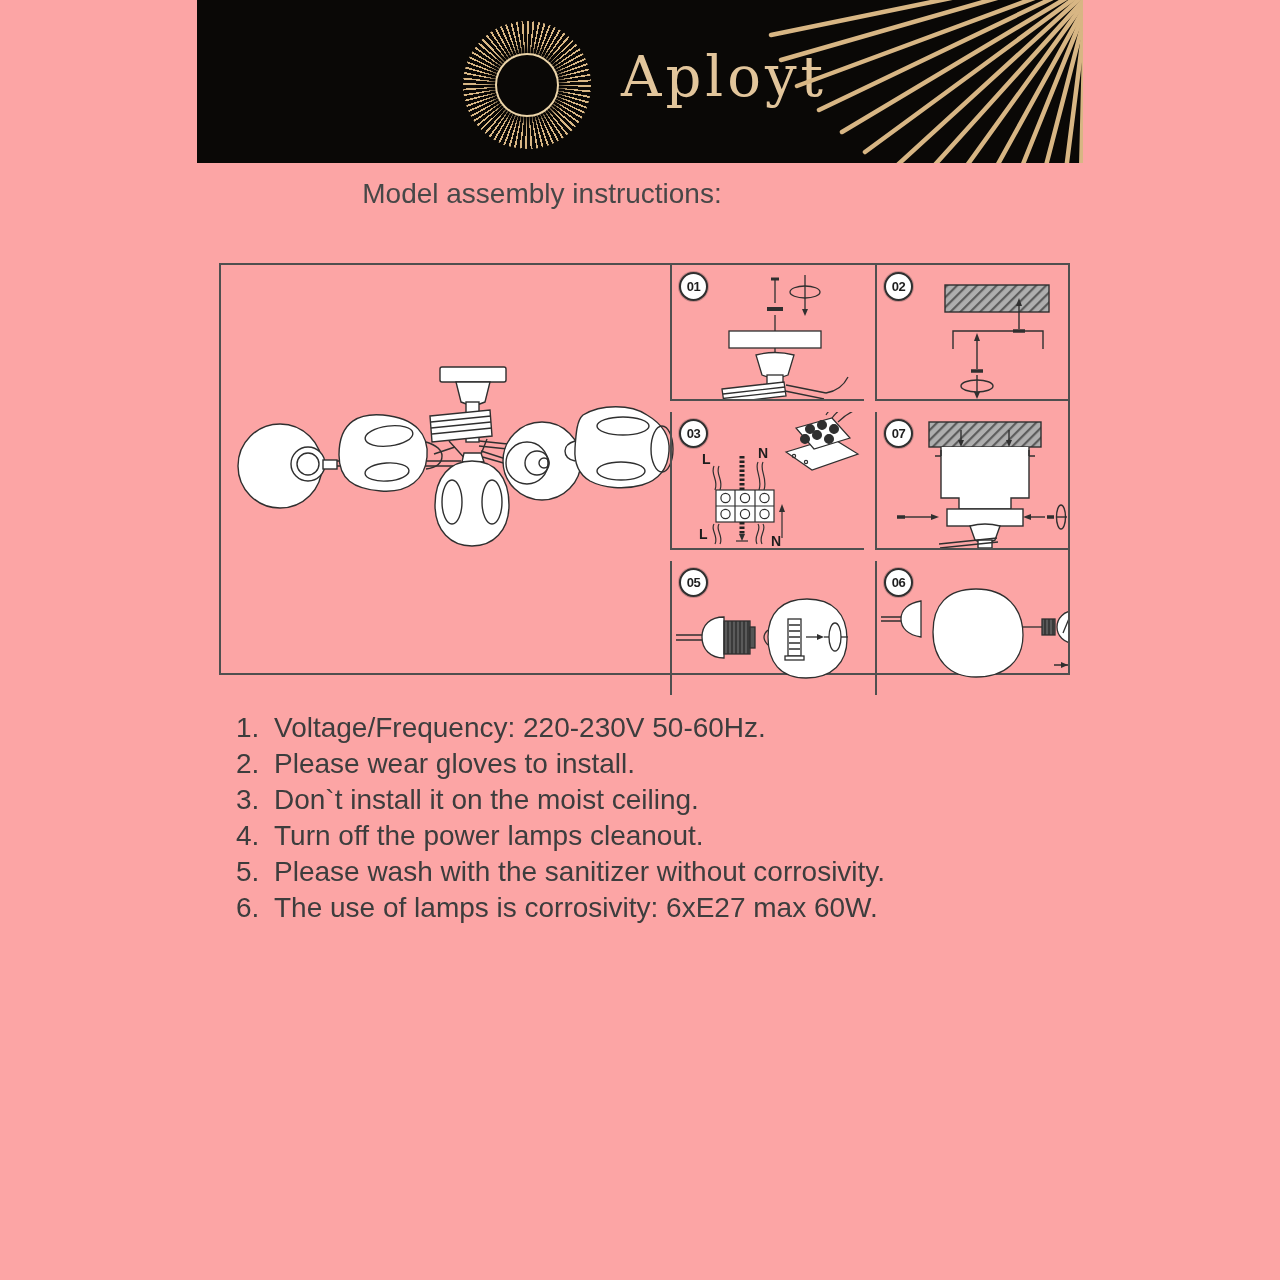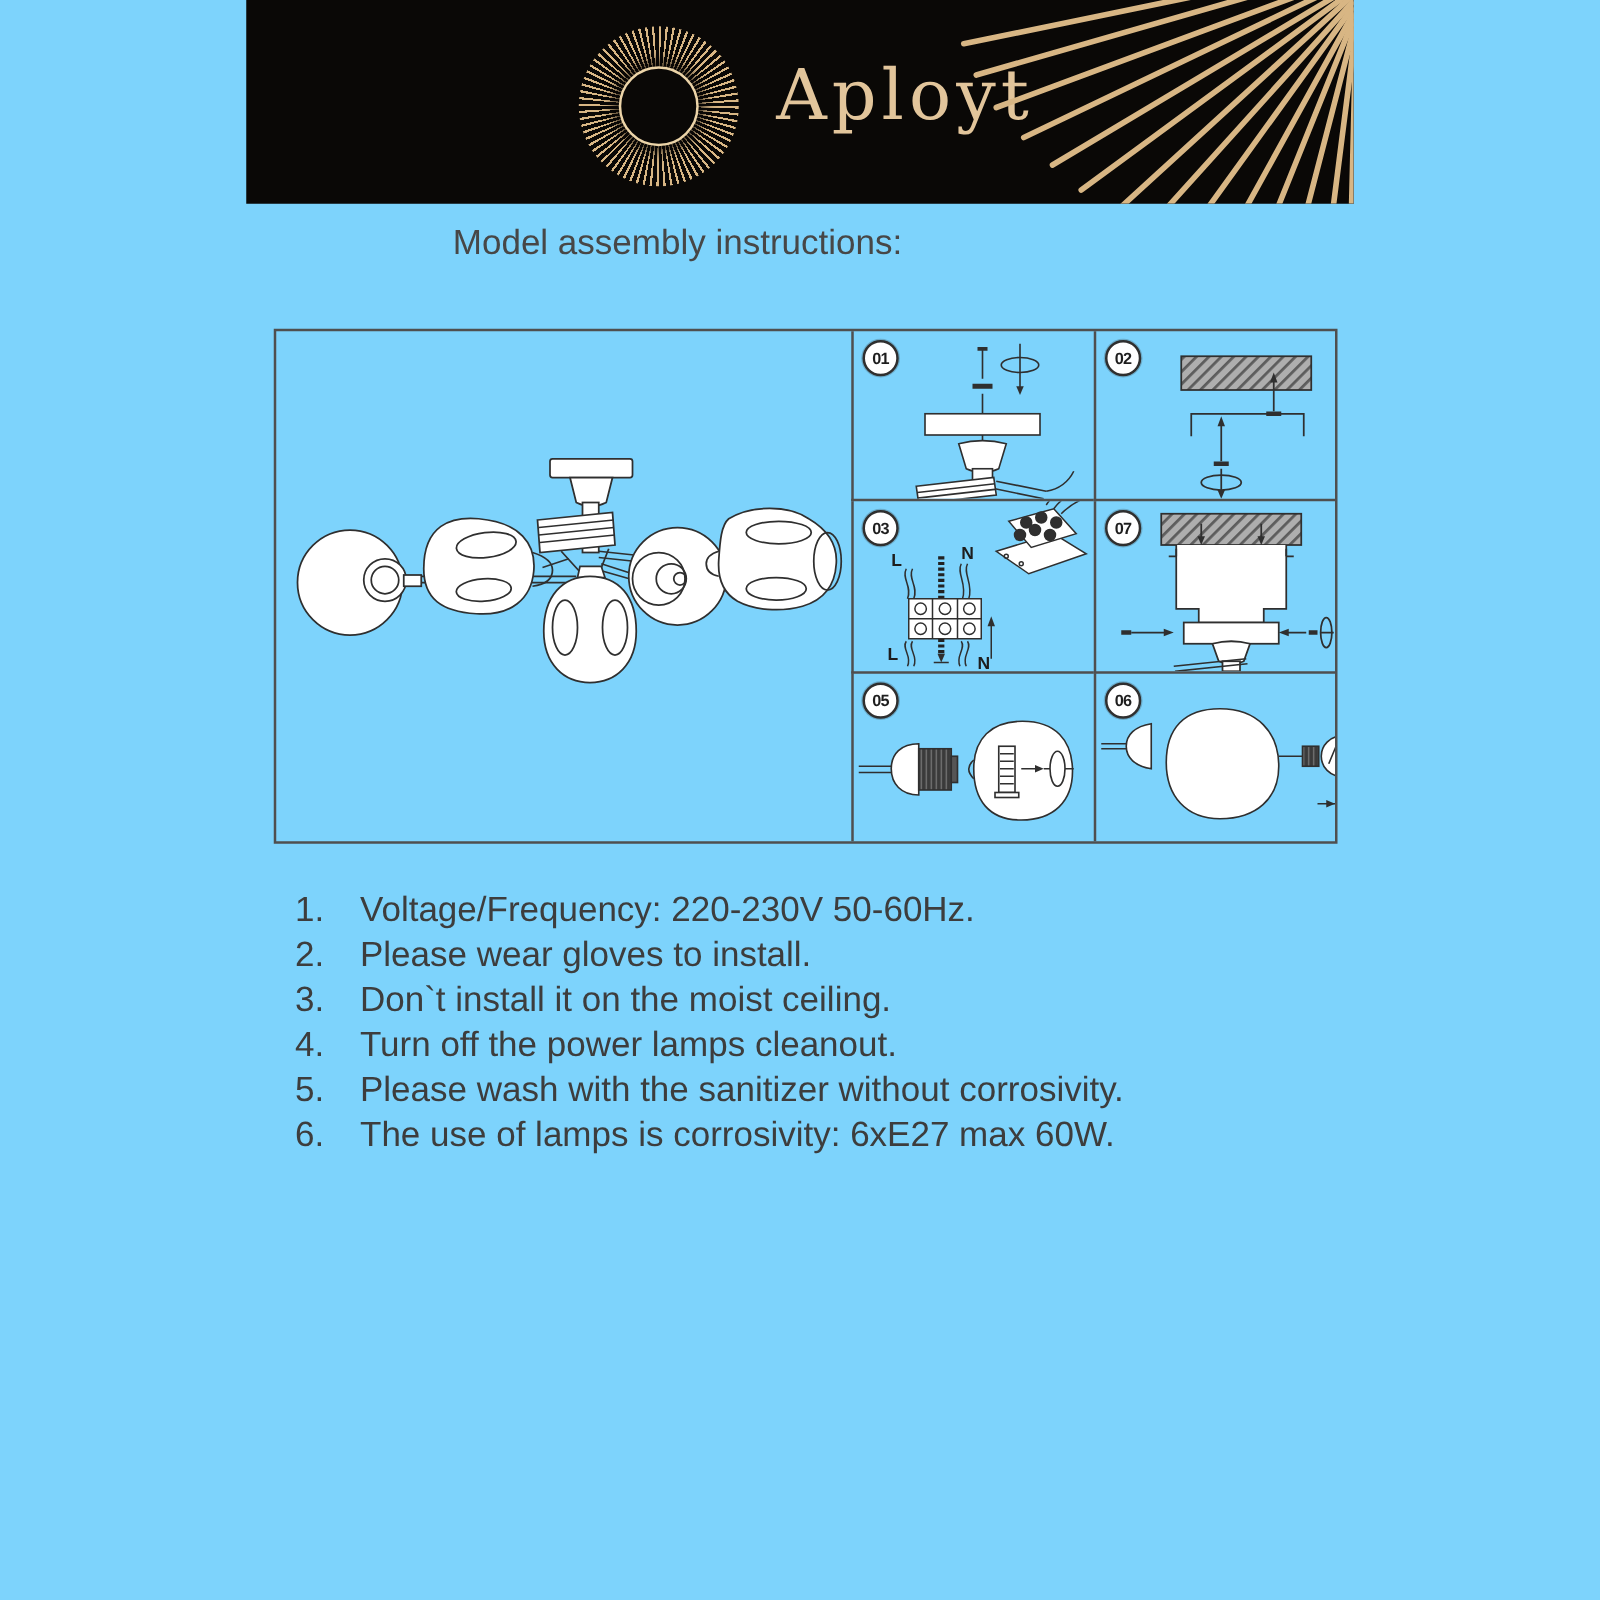--- a/index.html
+++ b/index.html
@@ -1,46 +1,46 @@
 <!DOCTYPE html>
 <html><head>
 <meta charset="utf-8">
 <style>
   html,body{margin:0;padding:0;background:#ffffff;}
-  .page{position:relative;width:1280px;height:1280px;background:#7dd3fc;overflow:hidden;
+  .page{position:relative;width:1280px;height:1280px;background:#fca5a5;overflow:hidden;
         font-family:"Liberation Sans",sans-serif;color:#3d3d3d;}
   
   .banner{position:absolute;left:197px;top:0;width:886px;height:163px;background:#0a0806;overflow:hidden;}
   .starburst{position:absolute;left:266px;top:21px;width:128px;height:128px;border-radius:50%;
      background:repeating-conic-gradient(from 0deg,#d8b684 0deg 1.7deg,rgba(0,0,0,0) 1.7deg 5deg);}
   .starburst-core{position:absolute;left:298px;top:53px;width:64px;height:64px;border-radius:50%;
      background:#0a0806;border:2px solid #ecd4a8;box-sizing:border-box;box-shadow:0 0 10px 4px rgba(10,8,6,.9);}
   .brand{position:absolute;left:424px;top:44px;font-family:"DejaVu Serif",serif;font-weight:400;
      font-size:56px;letter-spacing:4px;color:#e2c59b;}
   .rays{position:absolute;right:0;top:0;width:420px;height:163px;}
   
   .title-block{position:absolute;left:0;top:176px;width:1084px;text-align:center;}
   .title-line{font-size:28px;color:#474747;line-height:36px;}
   
   .diagram{position:absolute;left:219px;top:263px;width:851px;height:412px;
      border:2px solid #4f4f4f;box-sizing:border-box;display:flex;}
   .panel-product{position:relative;width:464px;height:100%;}
-  .grid{position:relative;display:grid;grid-template-columns:194px 193px;grid-template-rows:136px 138px 134px;}
+  .grid{position:relative;display:grid;grid-template-columns:194px 193px;grid-template-rows:136px 138px 134px;gap:11px;}
   .cell{position:relative;border-left:2px solid #4f4f4f;box-sizing:border-box;overflow:hidden;}
   .cell.rb{border-bottom:2px solid #4f4f4f;}
   .badge{position:absolute;left:7px;top:7px;width:25px;height:25px;border:2px solid #2f2f2f;border-radius:50%;
      display:flex;align-items:center;justify-content:center;background:#fff;z-index:2;
      box-shadow:0 0 0 1px rgba(47,47,47,.25);}
   .badge span{font-size:13px;font-weight:bold;color:#1e1e1e;letter-spacing:-.5px;}
   .cell svg,.panel-product svg{position:absolute;left:0;top:0;}
   
   .instructions{position:absolute;left:236px;top:710px;width:860px;}
   .instr-row{display:flex;font-size:28px;line-height:36px;color:#3d3d3d;}
   .instr-num{width:38px;flex:none;}
-  .instr-text{margin-left:14px;}
+  .instr-text{}
   svg text{font-family:"Liberation Sans",sans-serif;}
 </style>
 </head>
 <body>
 
 <div class="page">
 
   <div class="banner">
     <div class="starburst"></div>
     <div class="starburst-core"></div>

